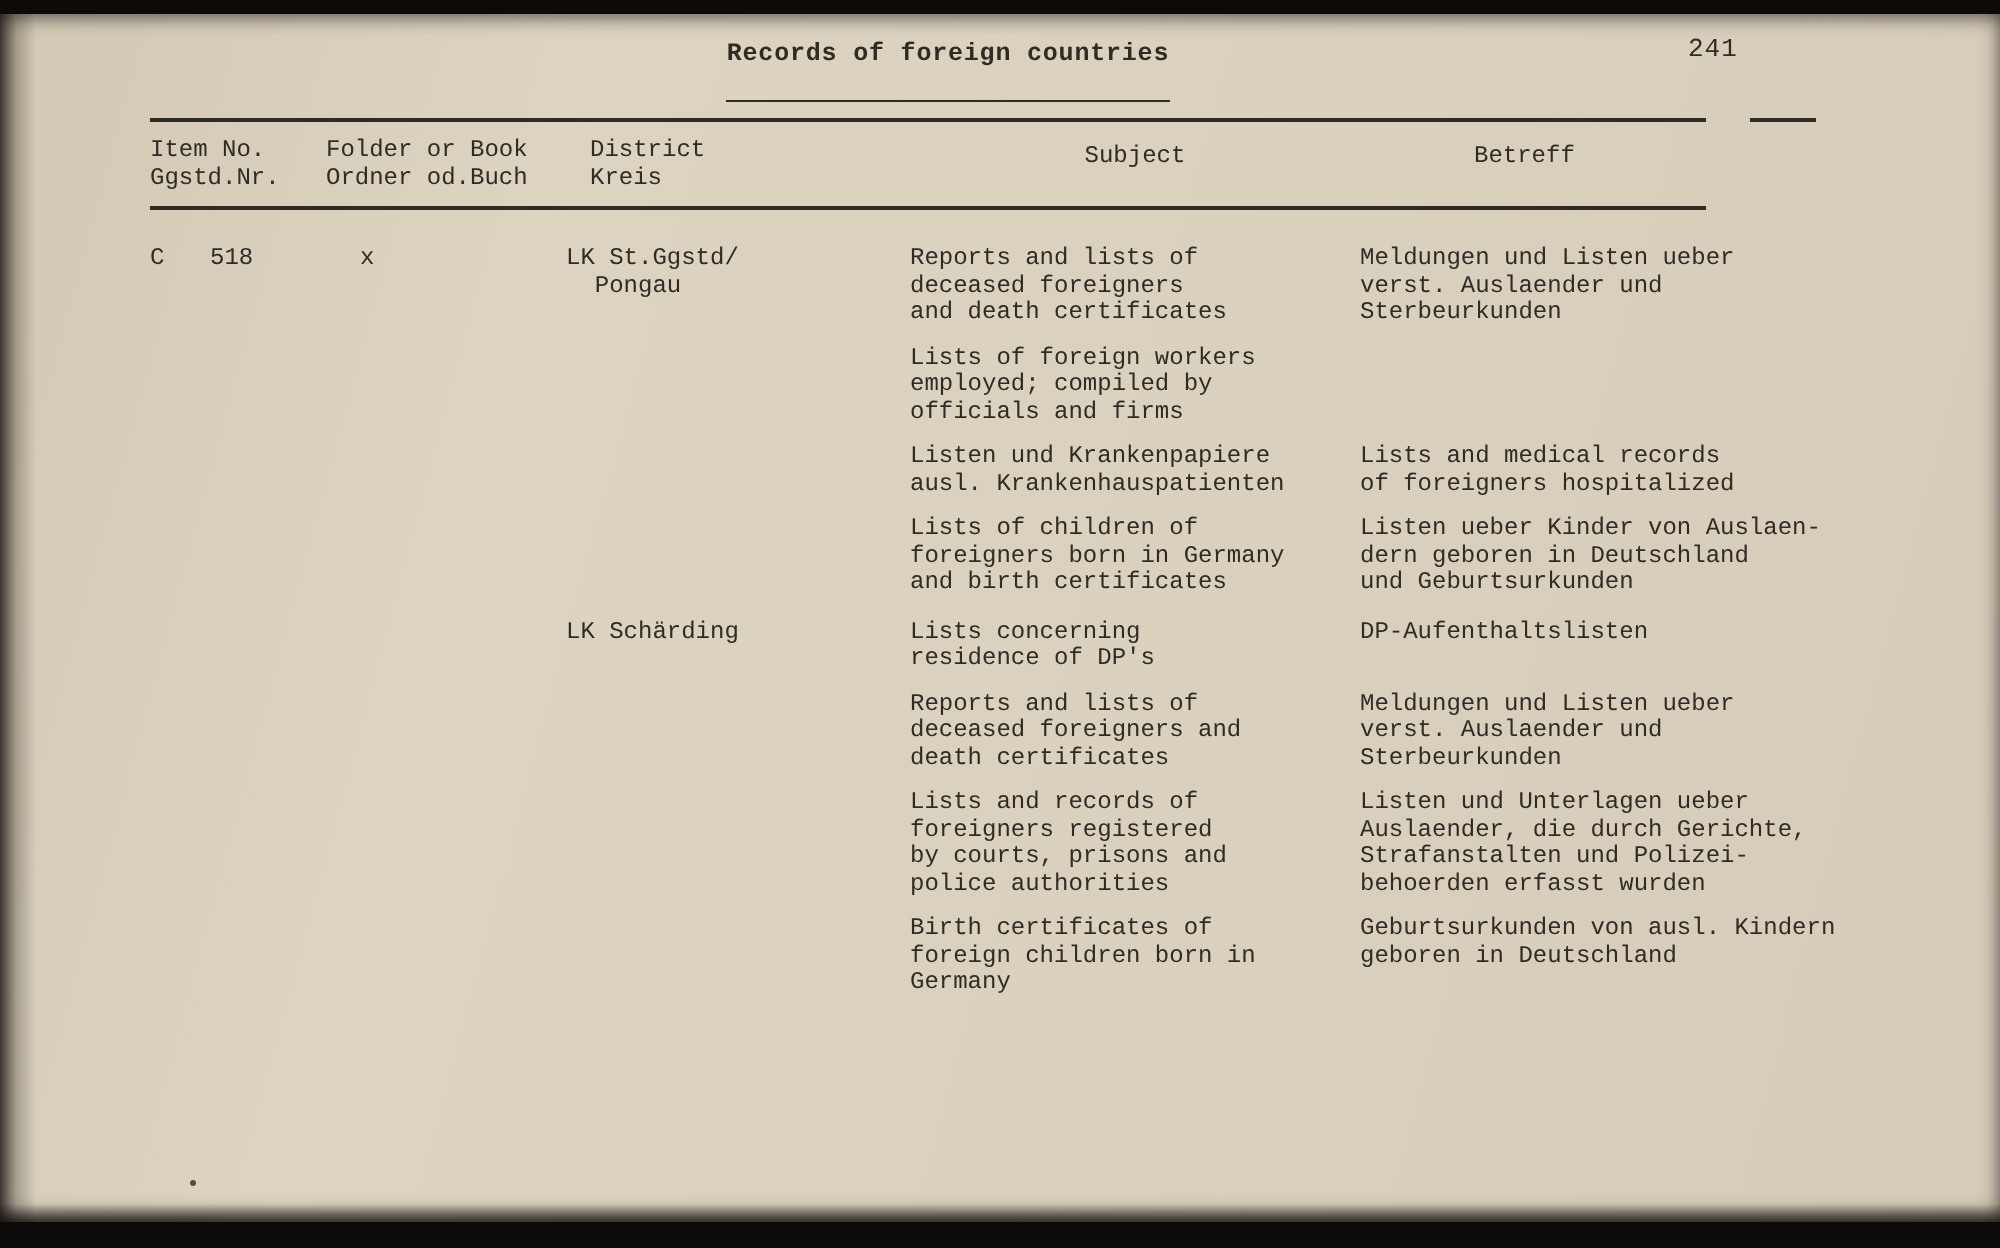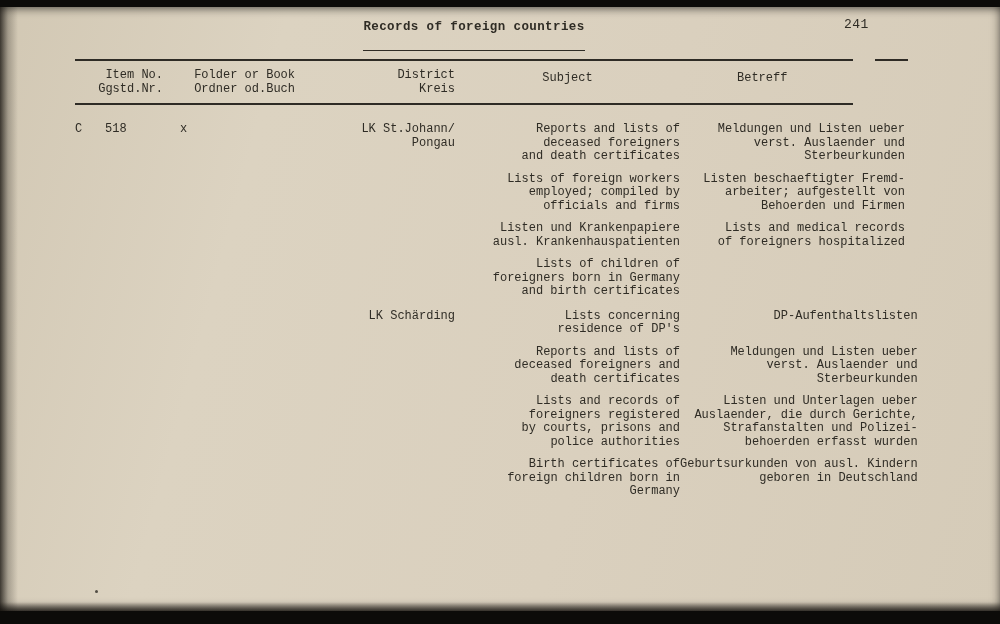--- a/index.html
+++ b/index.html
@@ -98,21 +98,21 @@
     grid-template-columns: 30px 75px 103px 172px 1fr;
     align-items: start;
   }
   .group + .group { margin-top: 11px; }
   .entry {
     display: grid;
     grid-template-columns: 225px 1fr;
     align-items: start;
   }
   .entry + .entry { margin-top: 9px; }
-  .pre { white-space: pre; text-align: right; }
+  .pre { white-space: pre; }
   .speck {
     position: absolute;
     left: 95px;
     top: 583px;
     width: 3px;
     height: 3px;
     border-radius: 50%;
     background: rgba(47,44,37,0.8);
   }
 </style>
@@ -141,49 +141,49 @@
     <div class="subject-h">Subject</div>
     <div class="betreff-h">Betreff</div>
   </div>
 
   <div class="table-body">
 
     <div class="group">
       <div>C</div>
       <div>518</div>
       <div>x</div>
-      <div class="pre">LK St.Johann/
+      <div class="pre">LK St.Ggstd/
   Pongau</div>
       <div class="entries">
         <div class="entry">
           <div class="pre">Reports and lists of
 deceased foreigners
 and death certificates</div>
           <div class="pre">Meldungen und Listen ueber
 verst. Auslaender und
 Sterbeurkunden</div>
         </div>
         <div class="entry">
           <div class="pre">Lists of foreign workers
 employed; compiled by
 officials and firms</div>
-          <div class="pre">Listen beschaeftigter Fremd-
-arbeiter; aufgestellt von
-Behoerden und Firmen</div>
         </div>
         <div class="entry">
           <div class="pre">Listen und Krankenpapiere
 ausl. Krankenhauspatienten</div>
           <div class="pre">Lists and medical records
 of foreigners hospitalized</div>
         </div>
         <div class="entry">
           <div class="pre">Lists of children of
 foreigners born in Germany
 and birth certificates</div>
+          <div class="pre">Listen ueber Kinder von Auslaen-
+dern geboren in Deutschland
+und Geburtsurkunden</div>
         </div>
       </div>
     </div>
 
     <div class="group">
       <div></div>
       <div></div>
       <div></div>
       <div class="pre">LK Schärding</div>
       <div class="entries">

